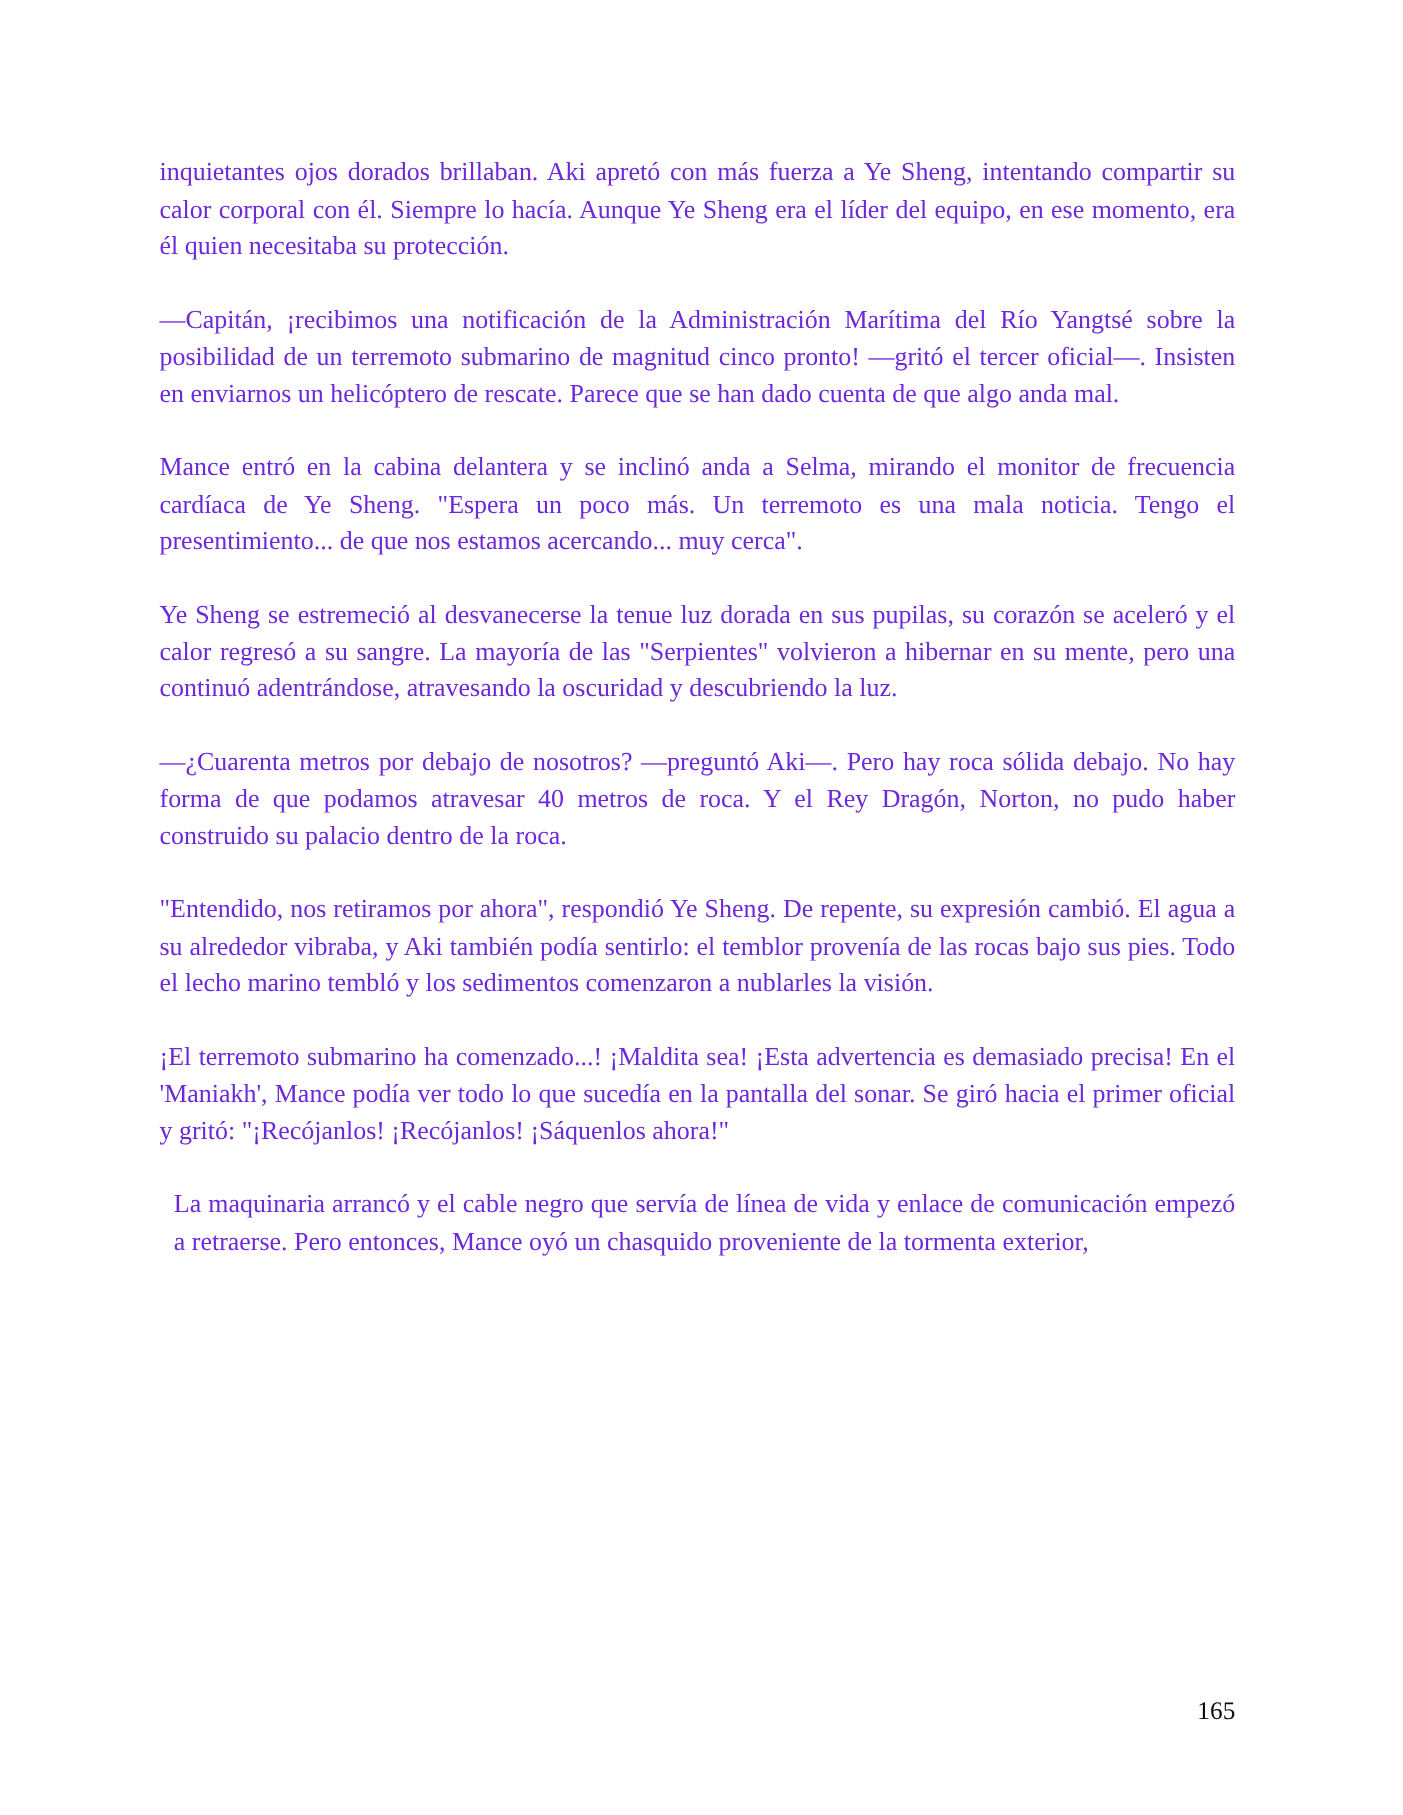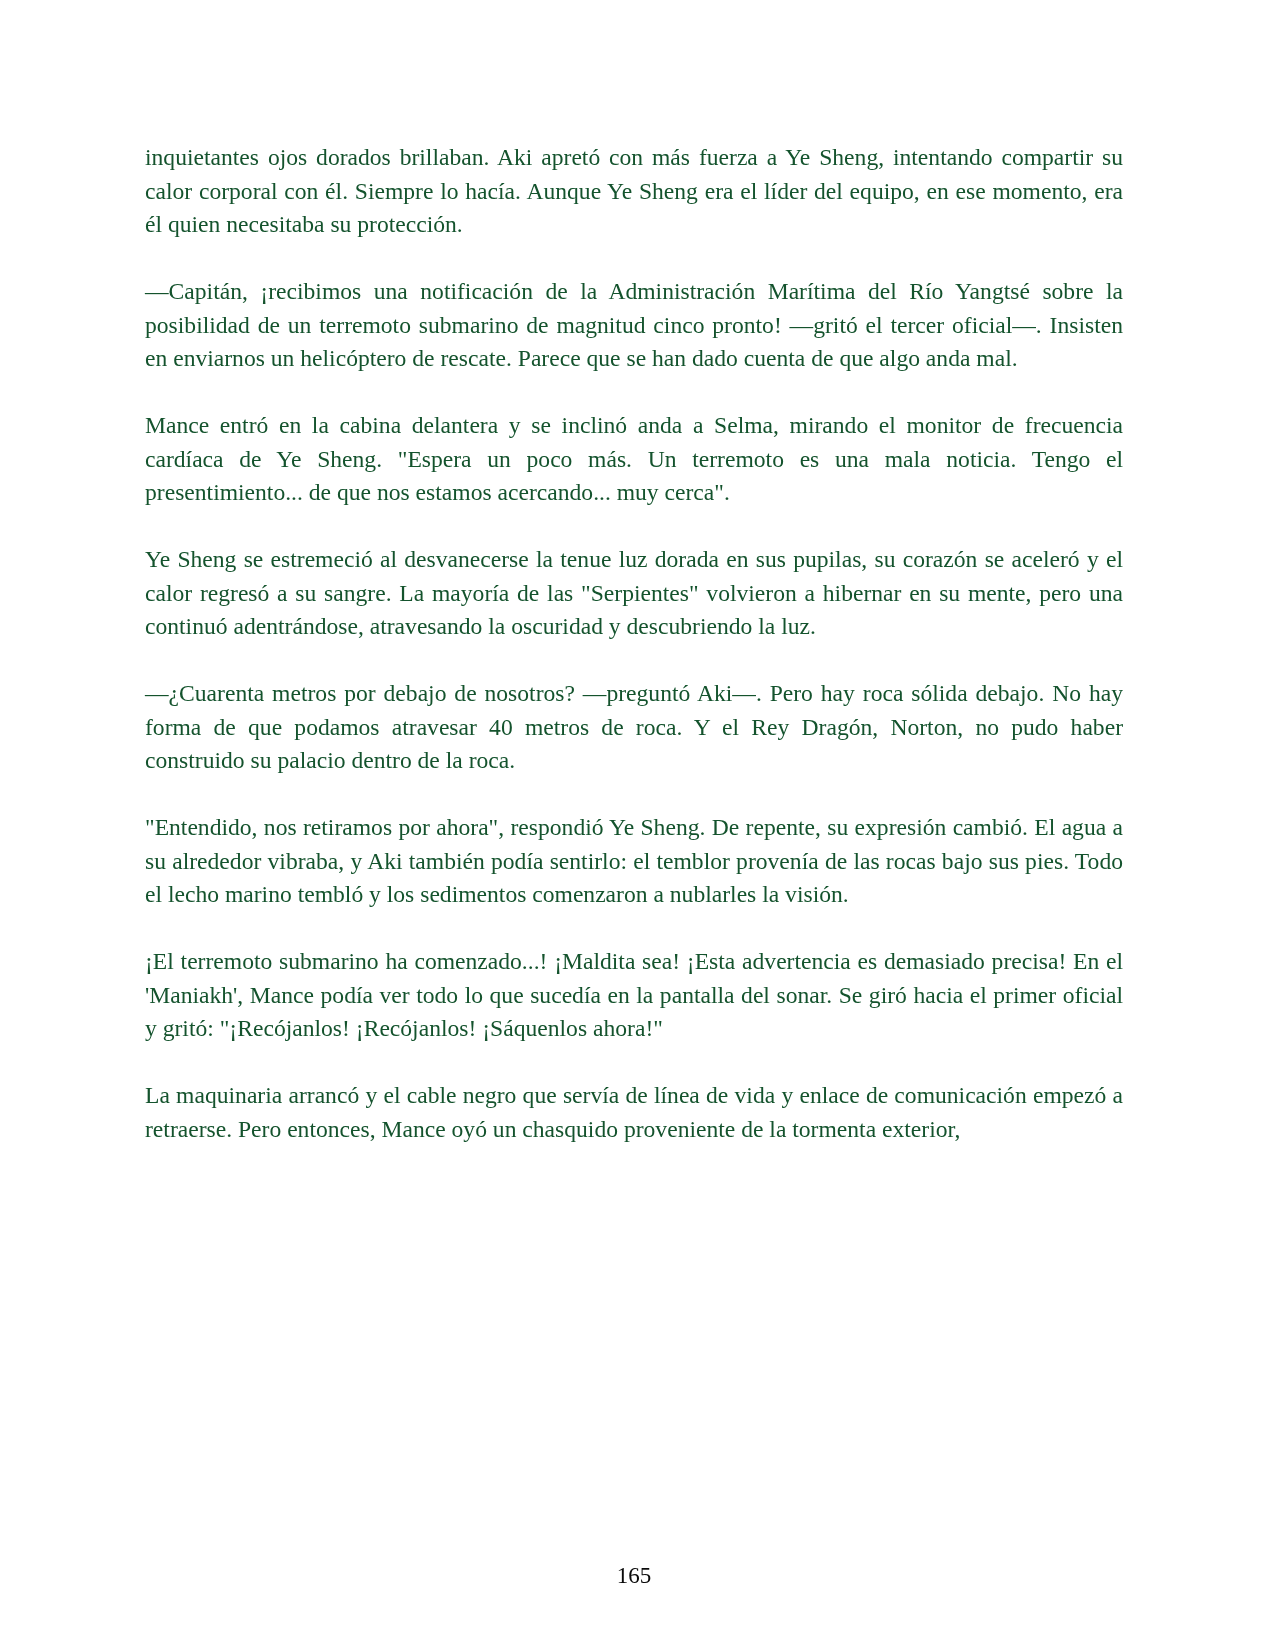--- a/index.html
+++ b/index.html
@@ -21,35 +21,35 @@
     left: 145px;
     top: 141px;
     width: 978px;
   }
   .content p {
     margin: 0 0 33.5px 0;
     padding: 0;
     font-size: 23.6px;
     line-height: 33.5px;
     text-align: justify;
-    color: #14532d;
+    color: #6d28d9;
   }
   .content p:last-child {
     margin-bottom: 0;
+    margin-left: 13px;
   }
   .page-number {
     position: absolute;
     left: 145px;
     width: 978px;
     top: 1542px;
-    text-align: center;
+    text-align: right;
     font-size: 23px;
     line-height: 28px;
     color: #0a0a0a;
-    margin-top: 20px;
   }
 </style>
 </head>
 <body>
 
 <div class="page">
   <div class="content">
     <p>inquietantes ojos dorados brillaban. Aki apretó con más fuerza a Ye Sheng, intentando compartir su calor corporal con él. Siempre lo hacía. Aunque Ye Sheng era el líder del equipo, en ese momento, era él quien necesitaba su protección.</p>
     <p>—Capitán, ¡recibimos una notificación de la Administración Marítima del Río Yangtsé sobre la posibilidad de un terremoto submarino de magnitud cinco pronto! —gritó el tercer oficial—. Insisten en enviarnos un helicóptero de rescate. Parece que se han dado cuenta de que algo anda mal.</p>
     <p>Mance entró en la cabina delantera y se inclinó anda a Selma, mirando el monitor de frecuencia cardíaca de Ye Sheng. "Espera un poco más. Un terremoto es una mala noticia. Tengo el presentimiento... de que nos estamos acercando... muy cerca".</p>

